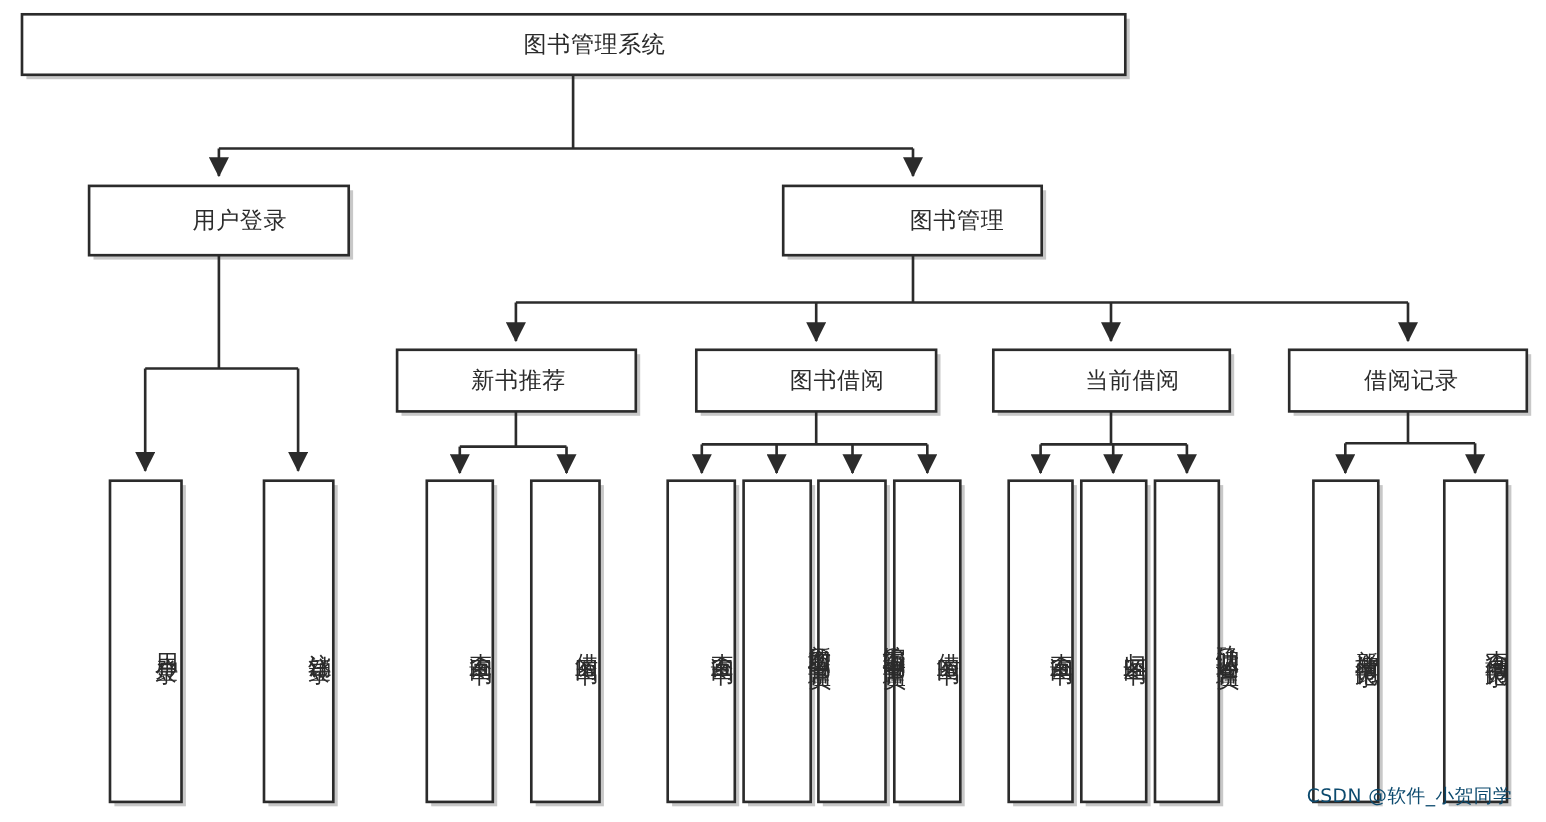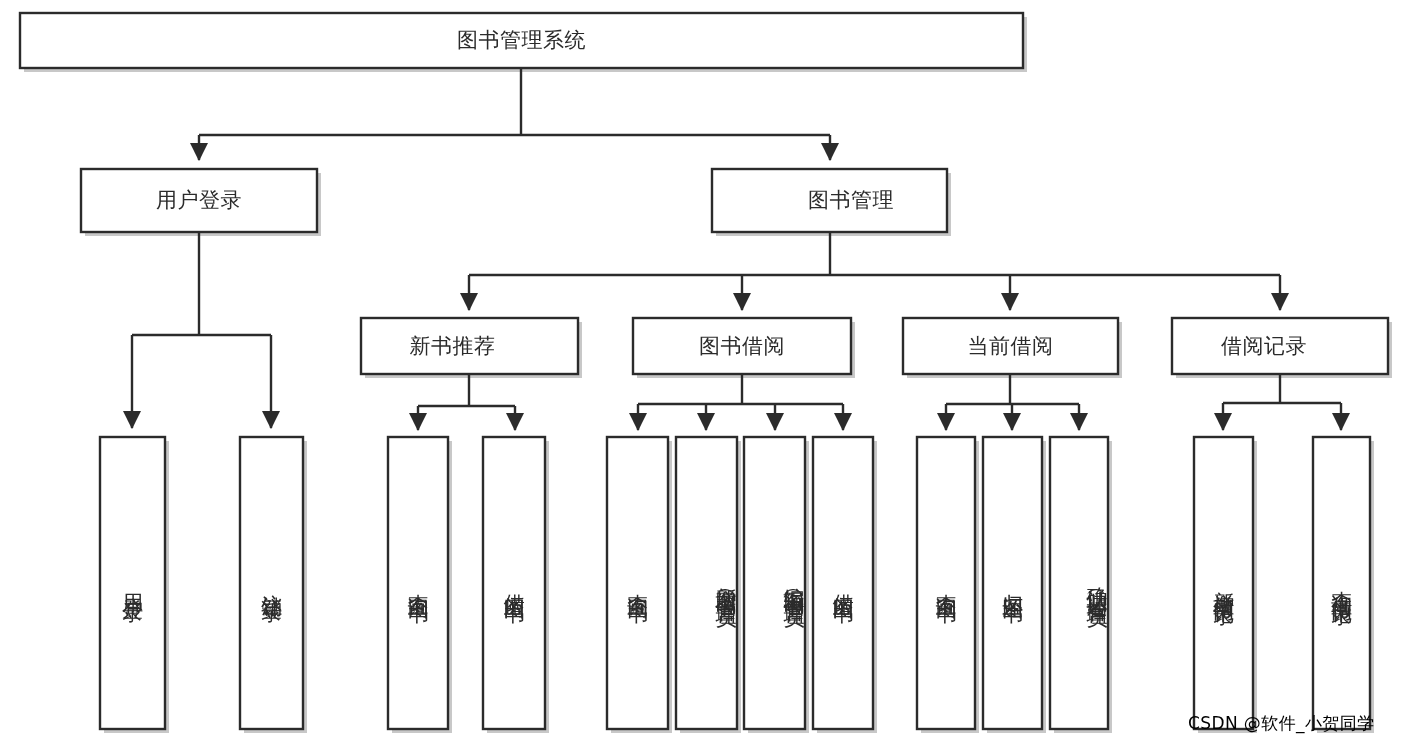--- a/index.html
+++ b/index.html
@@ -50,38 +50,39 @@
     position: absolute;
     display: flex;
     align-items: center;
     justify-content: center;
     color: #2b2b2b;
     font-family: "DejaVu Sans", "Liberation Sans", sans-serif;
     line-height: 1.06;
     letter-spacing: 0.5px;
     box-sizing: border-box;
     pointer-events: none;
+    margin-left: 19px;
   }
   .node-label.horiz {
     font-size: 21px;
   }
   .node-label.vert {
     writing-mode: vertical-rl;
     text-orientation: upright;
     font-size: 21px;
     letter-spacing: 3px;
     padding: 4px 0;
     white-space: nowrap;
   }
   .watermark {
     position: absolute;
     left: 1188px;
     top: 712px;
     font-size: 17px;
-    color: #000000;
+    color: #0c4a6e;
     font-family: "DejaVu Sans", "Liberation Sans", sans-serif;
     white-space: nowrap;
     letter-spacing: 0.4px;
   }
 </style>
 </head>
 <body>
 
 <div id="diagram-root">
 

